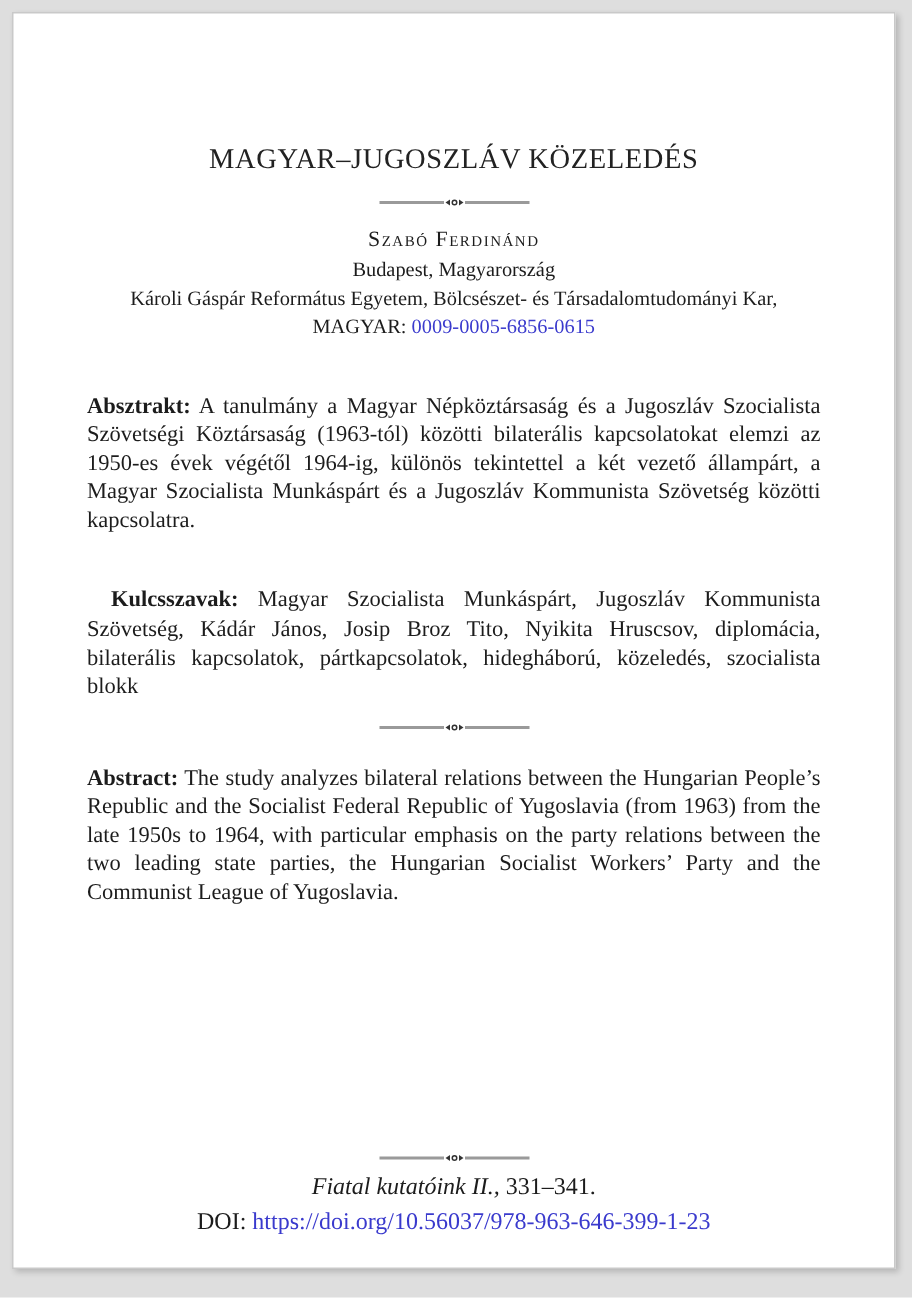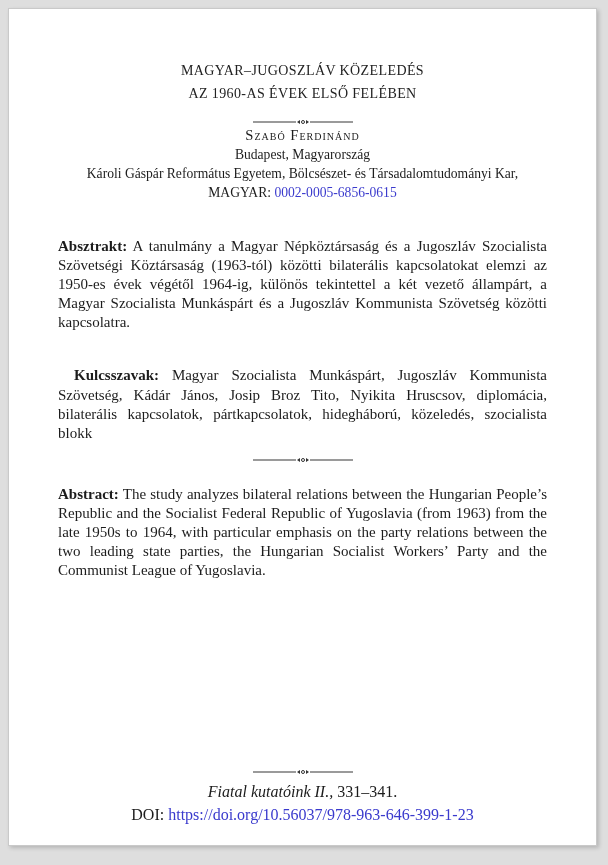--- a/index.html
+++ b/index.html
@@ -30,22 +30,22 @@
     padding: 0 49px;
   }
   
   .title {
     margin: 0;
     text-align: center;
     font-weight: normal;
     color: #222222;
   }
   .title-hu {
-    padding-top: 50px;
-    font-size: 14px;
+    padding-top: 86px;
+    font-size: 19px;
     line-height: 23px;
     letter-spacing: 0.4px;
   }
   .title-en {
     padding-top: 27px;
     font-size: 16px;
     line-height: 21px;
     letter-spacing: 0.3px;
   }
   .title-line { display: block; }
@@ -84,21 +84,21 @@
     width: 4px; height: 4px;
     border: 1px solid #333333;
     border-radius: 50%;
     margin: 0 1px;
     box-sizing: border-box;
     background: #ffffff;
   }
 
   
   .author-block {
-    margin-top: 0;
+    margin-top: 12px;
     text-align: center;
     font-size: 13.6px;
     line-height: 19px;
   }
   .author-name {
     font-variant: small-caps;
     letter-spacing: 1px;
     font-size: 14.6px;
   }
   .link {
@@ -140,39 +140,38 @@
   .footer .doi-line   { margin-top: 6px; line-height: 17px; text-align: center; }
 </style>
 </head>
 <body>
 
 <div class="page">
   <div class="content">
 
     <h1 class="title title-hu">
       <span class="title-line">MAGYAR–JUGOSZLÁV KÖZELEDÉS</span>
-      <span class="title-line">AZ 1960-AS ÉVEK ELSŐ FELÉBEN</span>
     </h1>
 
     <div class="divider">
       <span class="line"></span>
       <span class="orn">
         <span class="tri-left"></span>
         <span class="dot"></span>
         <span class="tri-right"></span>
       </span>
       <span class="line"></span>
     </div>
 
     <div class="author-block">
       <div class="author-name">Szabó Ferdinánd</div>
       <div>Budapest, Magyarország</div>
       <div>Károli Gáspár Református Egyetem, Bölcsészet- és Társadalomtudományi Kar,</div>
       <div>
-        <span>MAGYAR: </span><a class="link">0002-0005-6856-0615</a>
+        <span>MAGYAR: </span><a class="link">0009-0005-6856-0615</a>
       </div>
     </div>
 
     <div class="abstract-block hu">
       <p><span class="para-label">Absztrakt:</span><span> A tanulmány a Magyar Népköztársaság és a Jugoszláv Szocialista Szövetségi Köztársaság (1963-tól) közötti bilaterális kapcsolatokat elemzi az 1950-es évek végétől 1964-ig, különös tekintettel a két vezető állampárt, a Magyar Szocialista Munkáspárt és a Jugoszláv Kommunista Szövetség közötti kapcsolatra.</span></p>
       <p class="indent"><span class="para-label">Kulcsszavak:</span><span> Magyar Szocialista Munkáspárt, Jugoszláv Kommunista Szövetség, Kádár János, Josip Broz Tito, Nyikita Hruscsov, diplomácia, bilaterális kapcsolatok, pártkapcsolatok, hidegháború, közeledés, szocialista blokk</span></p>
     </div>
 
 
     <div class="divider">

